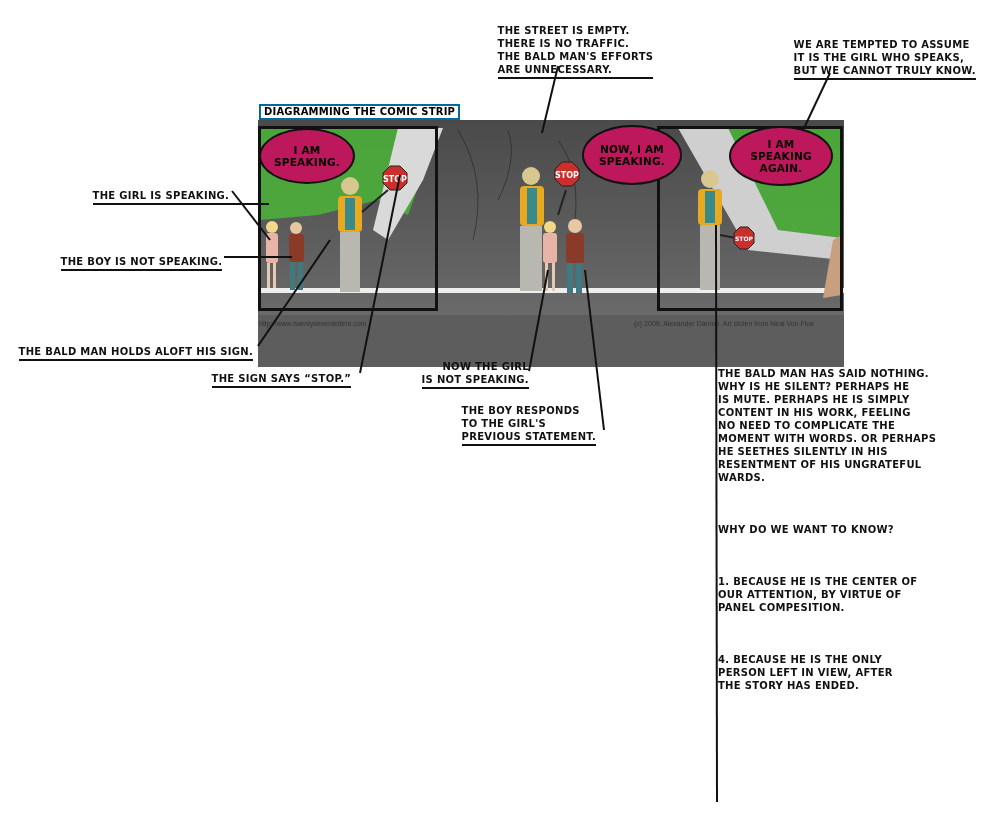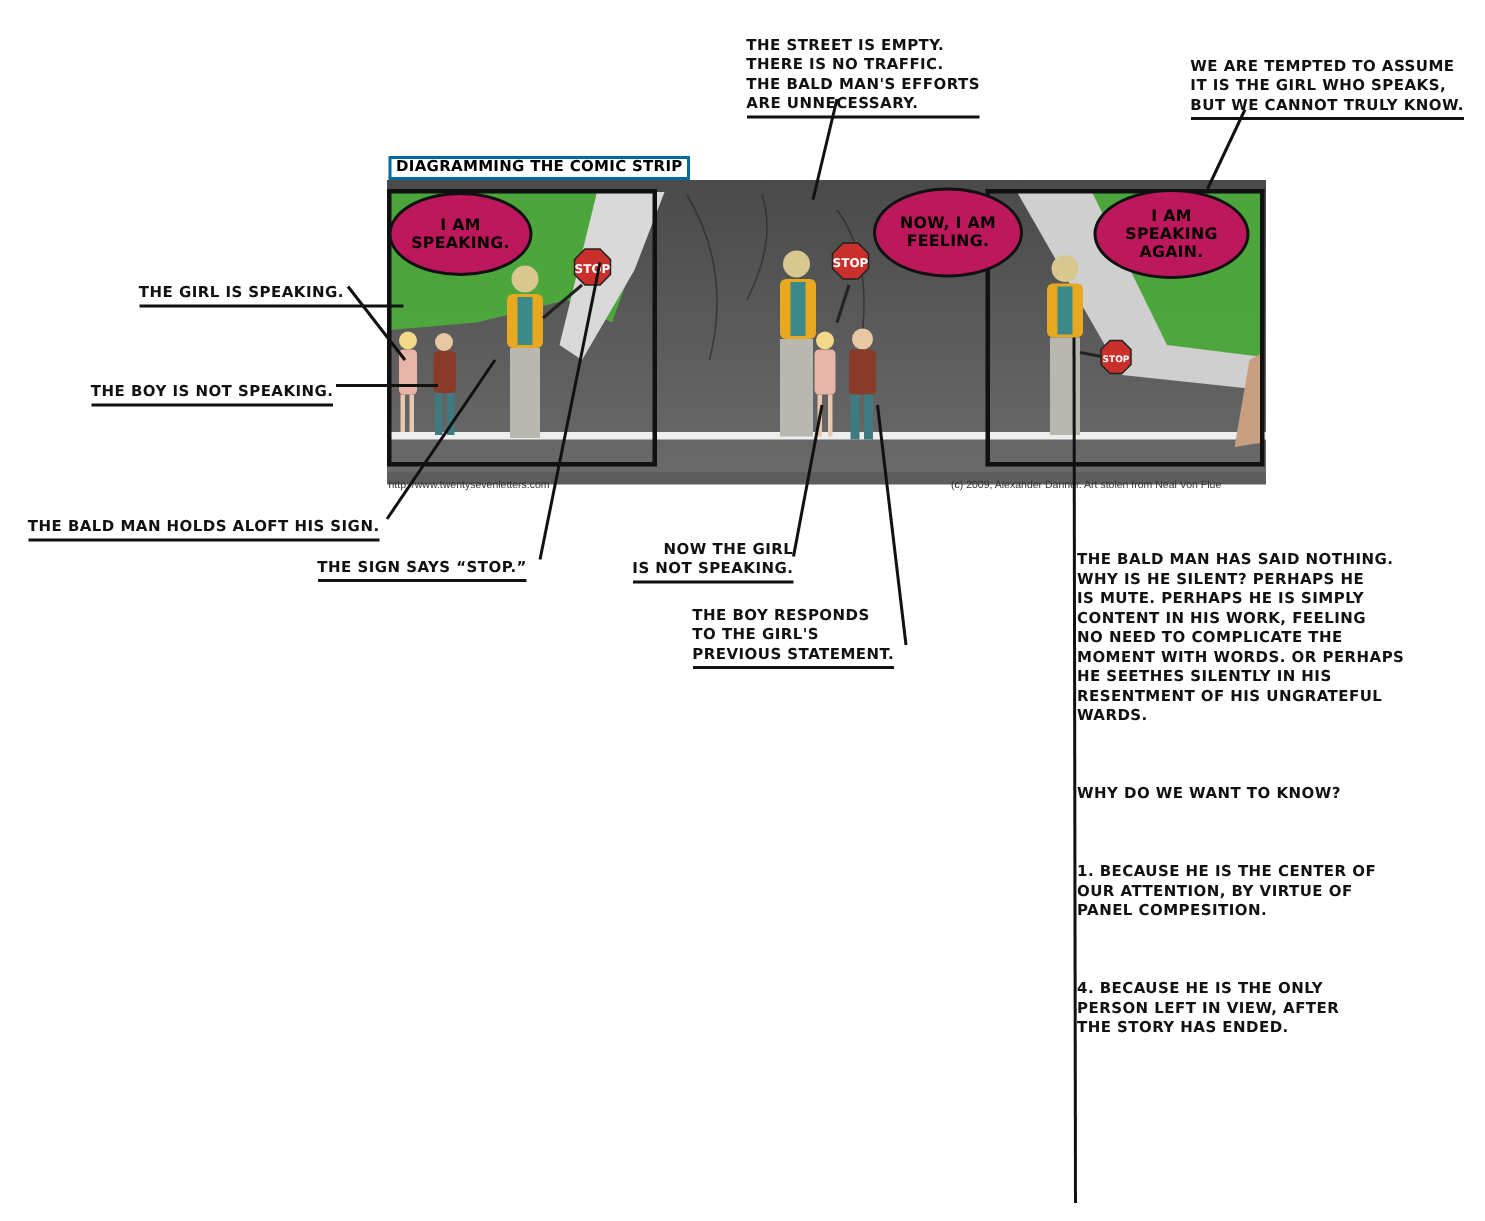--- a/index.html
+++ b/index.html
@@ -5,21 +5,21 @@
     html, body { margin: 0; padding: 0; background: #ffffff; }
     body { width: 990px; height: 814px; position: relative; overflow: hidden;
            font-family: "DejaVu Sans", sans-serif; }
     .note { position: absolute; font-family: "DejaVu Sans", sans-serif; font-weight: bold;
             font-size: 10px; line-height: 13px; color: #111; text-transform: uppercase;
             letter-spacing: 0.3px; white-space: pre; }
     .ul { border-bottom: 2px solid #111; padding-bottom: 1px; }
     .title-box { position: absolute; left: 259px; top: 104px; border: 2px solid #0369a1;
                  padding: 0 3px; font-weight: bold; font-size: 10px; line-height: 12px;
                  background: #fff; letter-spacing: 0.2px; }
-    .strip { position: absolute; left: 258px; top: 120px; width: 586px; height: 203px;
+    .strip { position: absolute; left: 258px; top: 120px; width: 586px; height: 247px;
              background: #5d5d5d; overflow: hidden; }
     .credit { position: absolute; font-family: "Liberation Sans", sans-serif; font-size: 7px;
               color: #333; top: 320px; }
     .bubble { position: absolute; background: #be185d; border: 2px solid #111; border-radius: 50%;
               font-weight: bold; font-size: 10.5px; line-height: 12px; text-align: center;
               display: flex; align-items: center; justify-content: center; white-space: pre;
               letter-spacing: 0.2px; }
     svg.overlay { position: absolute; left: 0; top: 0; pointer-events: none; }
     .essay { position: absolute; left: 718px; top: 341px; }
     .essay p { margin: 0 0 13px 0; }
@@ -98,21 +98,21 @@
     </g>
   </svg>
   
   <div style="position:absolute;left:0;top:6px;width:180px;height:185px;border:3px solid #111;box-sizing:border-box;"></div>
   <div style="position:absolute;left:399px;top:6px;width:186px;height:185px;border:3px solid #111;box-sizing:border-box;"></div>
 </div>
 
 <div class="bubble" style="left:259px;top:128px;width:92px;height:52px;">I AM
 SPEAKING.</div>
 <div class="bubble" style="left:582px;top:125px;width:96px;height:56px;">NOW, I AM
-FEELING.</div>
+SPEAKING.</div>
 <div class="bubble" style="left:729px;top:126px;width:100px;height:56px;">I AM
 SPEAKING
 AGAIN.</div>
 
 <div class="credit" style="left:259px;">http://www.twentysevenletters.com</div>
 <div class="credit" style="left:634px;">(c) 2009, Alexander Danner. Art stolen from Neal Von Flue</div>
 
 <div class="note" style="left:490px;top:11px;">
   <span class="ul" style="display:inline-block;">THE STREET IS EMPTY.
 THERE IS NO TRAFFIC.

